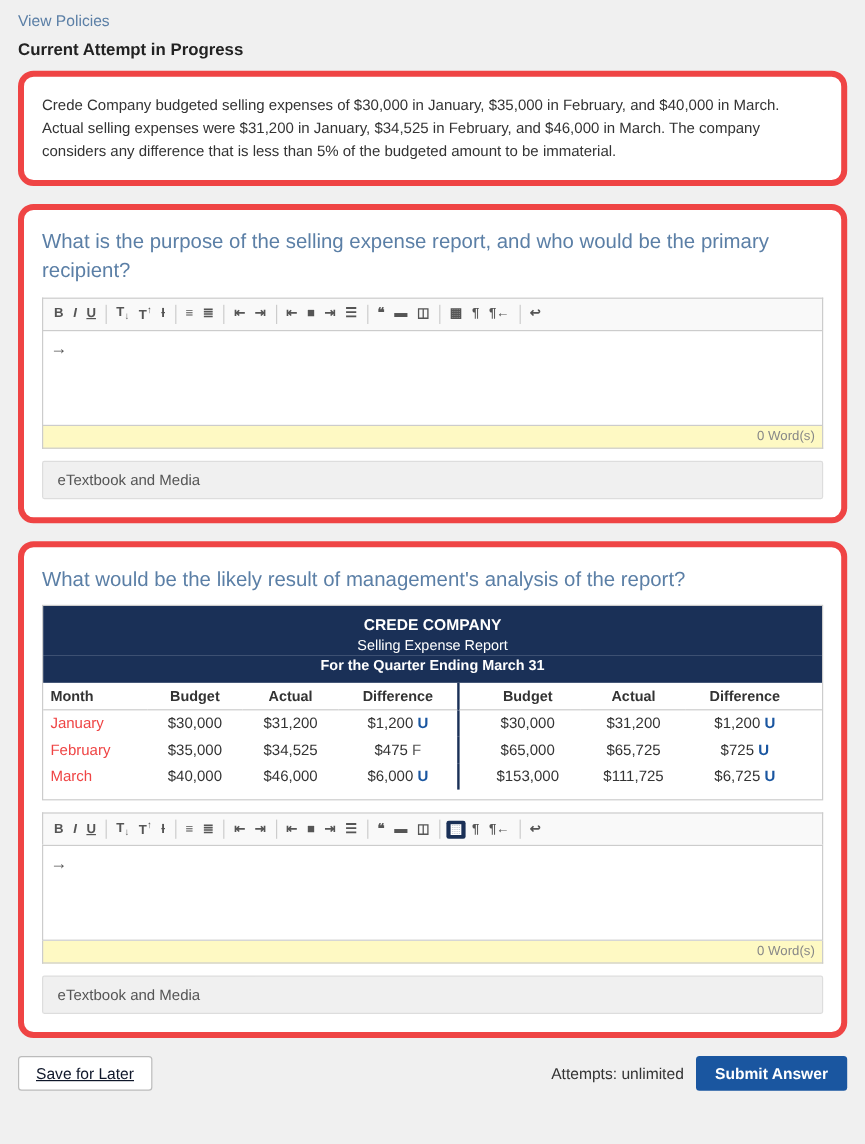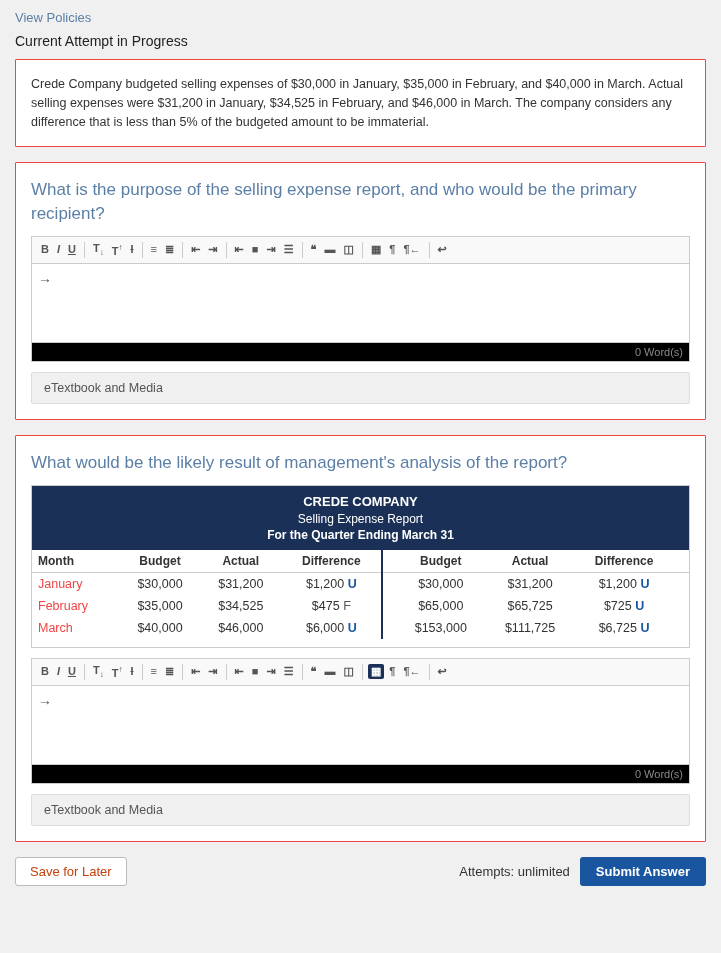--- a/index.html
+++ b/index.html
@@ -16,29 +16,29 @@
       padding: 10px 15px 20px 15px;
     }
     .view-policies {
       color: #5b7fa6;
       text-decoration: none;
       font-size: 13px;
       display: block;
       margin-bottom: 8px;
     }
     .current-attempt {
-      font-weight: normal;
+      font-weight: bold;
       font-size: 14px;
       margin-bottom: 10px;
       color: #222;
     }
     .question-card {
       background: #fff;
-      border: 1px solid #ef4444;
-      border-radius: 1px;
+      border: 5px solid #ef4444;
+      border-radius: 13px;
       margin-bottom: 15px;
       padding: 15px;
     }
     .scenario-text {
       font-size: 12.5px;
       line-height: 1.5;
       color: #333;
       margin-bottom: 0;
     }
     .question-text {
@@ -80,21 +80,21 @@
       padding: 6px;
       position: relative;
     }
     .editor-arrow {
       font-size: 14px;
       color: #555;
     }
     .editor-footer {
       border: 1px solid #ccc;
       border-top: none;
-      background: #000000;
+      background: #fef9c3;
       text-align: right;
       padding: 3px 6px;
       font-size: 11px;
       color: #888;
     }
     .etextbook-bar {
       background: #f0f0f0;
       border: 1px solid #ddd;
       padding: 8px 12px;
       margin-top: 10px;
@@ -157,22 +157,23 @@
       margin-top: 15px;
       gap: 10px;
     }
     .save-later-btn {
       background: #fff;
       border: 1px solid #bbb;
       border-radius: 3px;
       padding: 6px 14px;
       font-size: 13px;
       cursor: pointer;
-      color: #c2410c;
+      color: #0f172a;
       margin-right: auto;
+      text-decoration: underline;
     }
     .attempts-text {
       font-size: 13px;
       color: #333;
     }
     .submit-btn {
       background: #1a56a0;
       color: #fff;
       border: none;
       border-radius: 3px;

